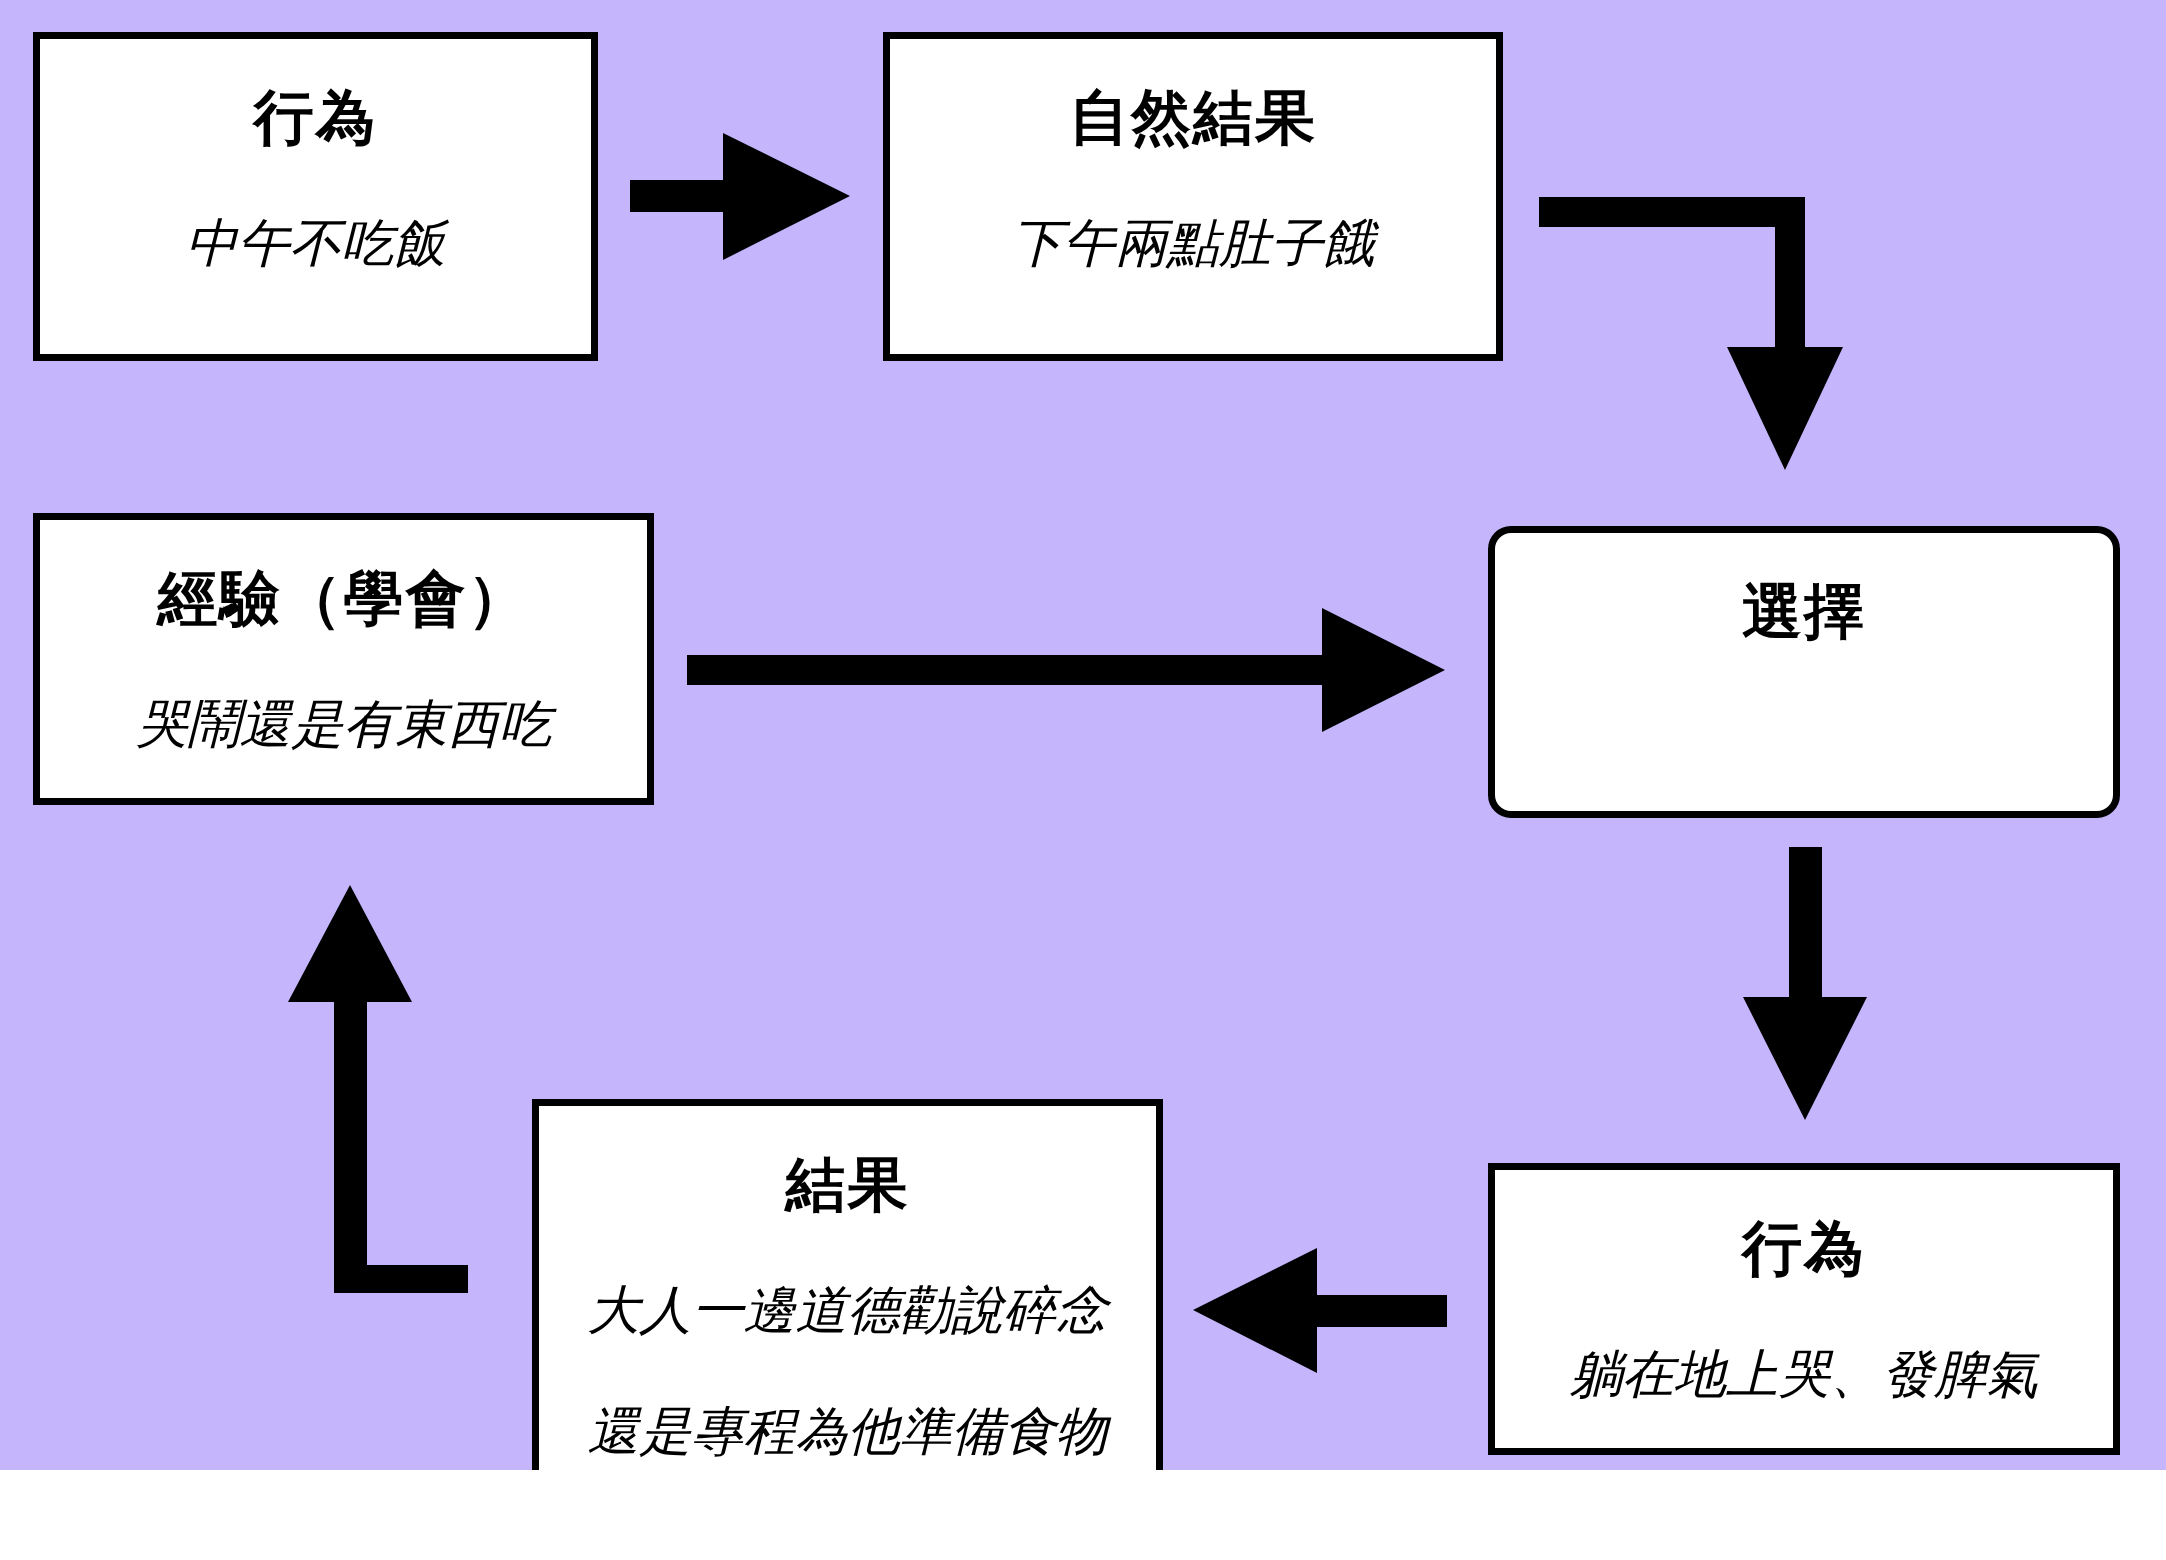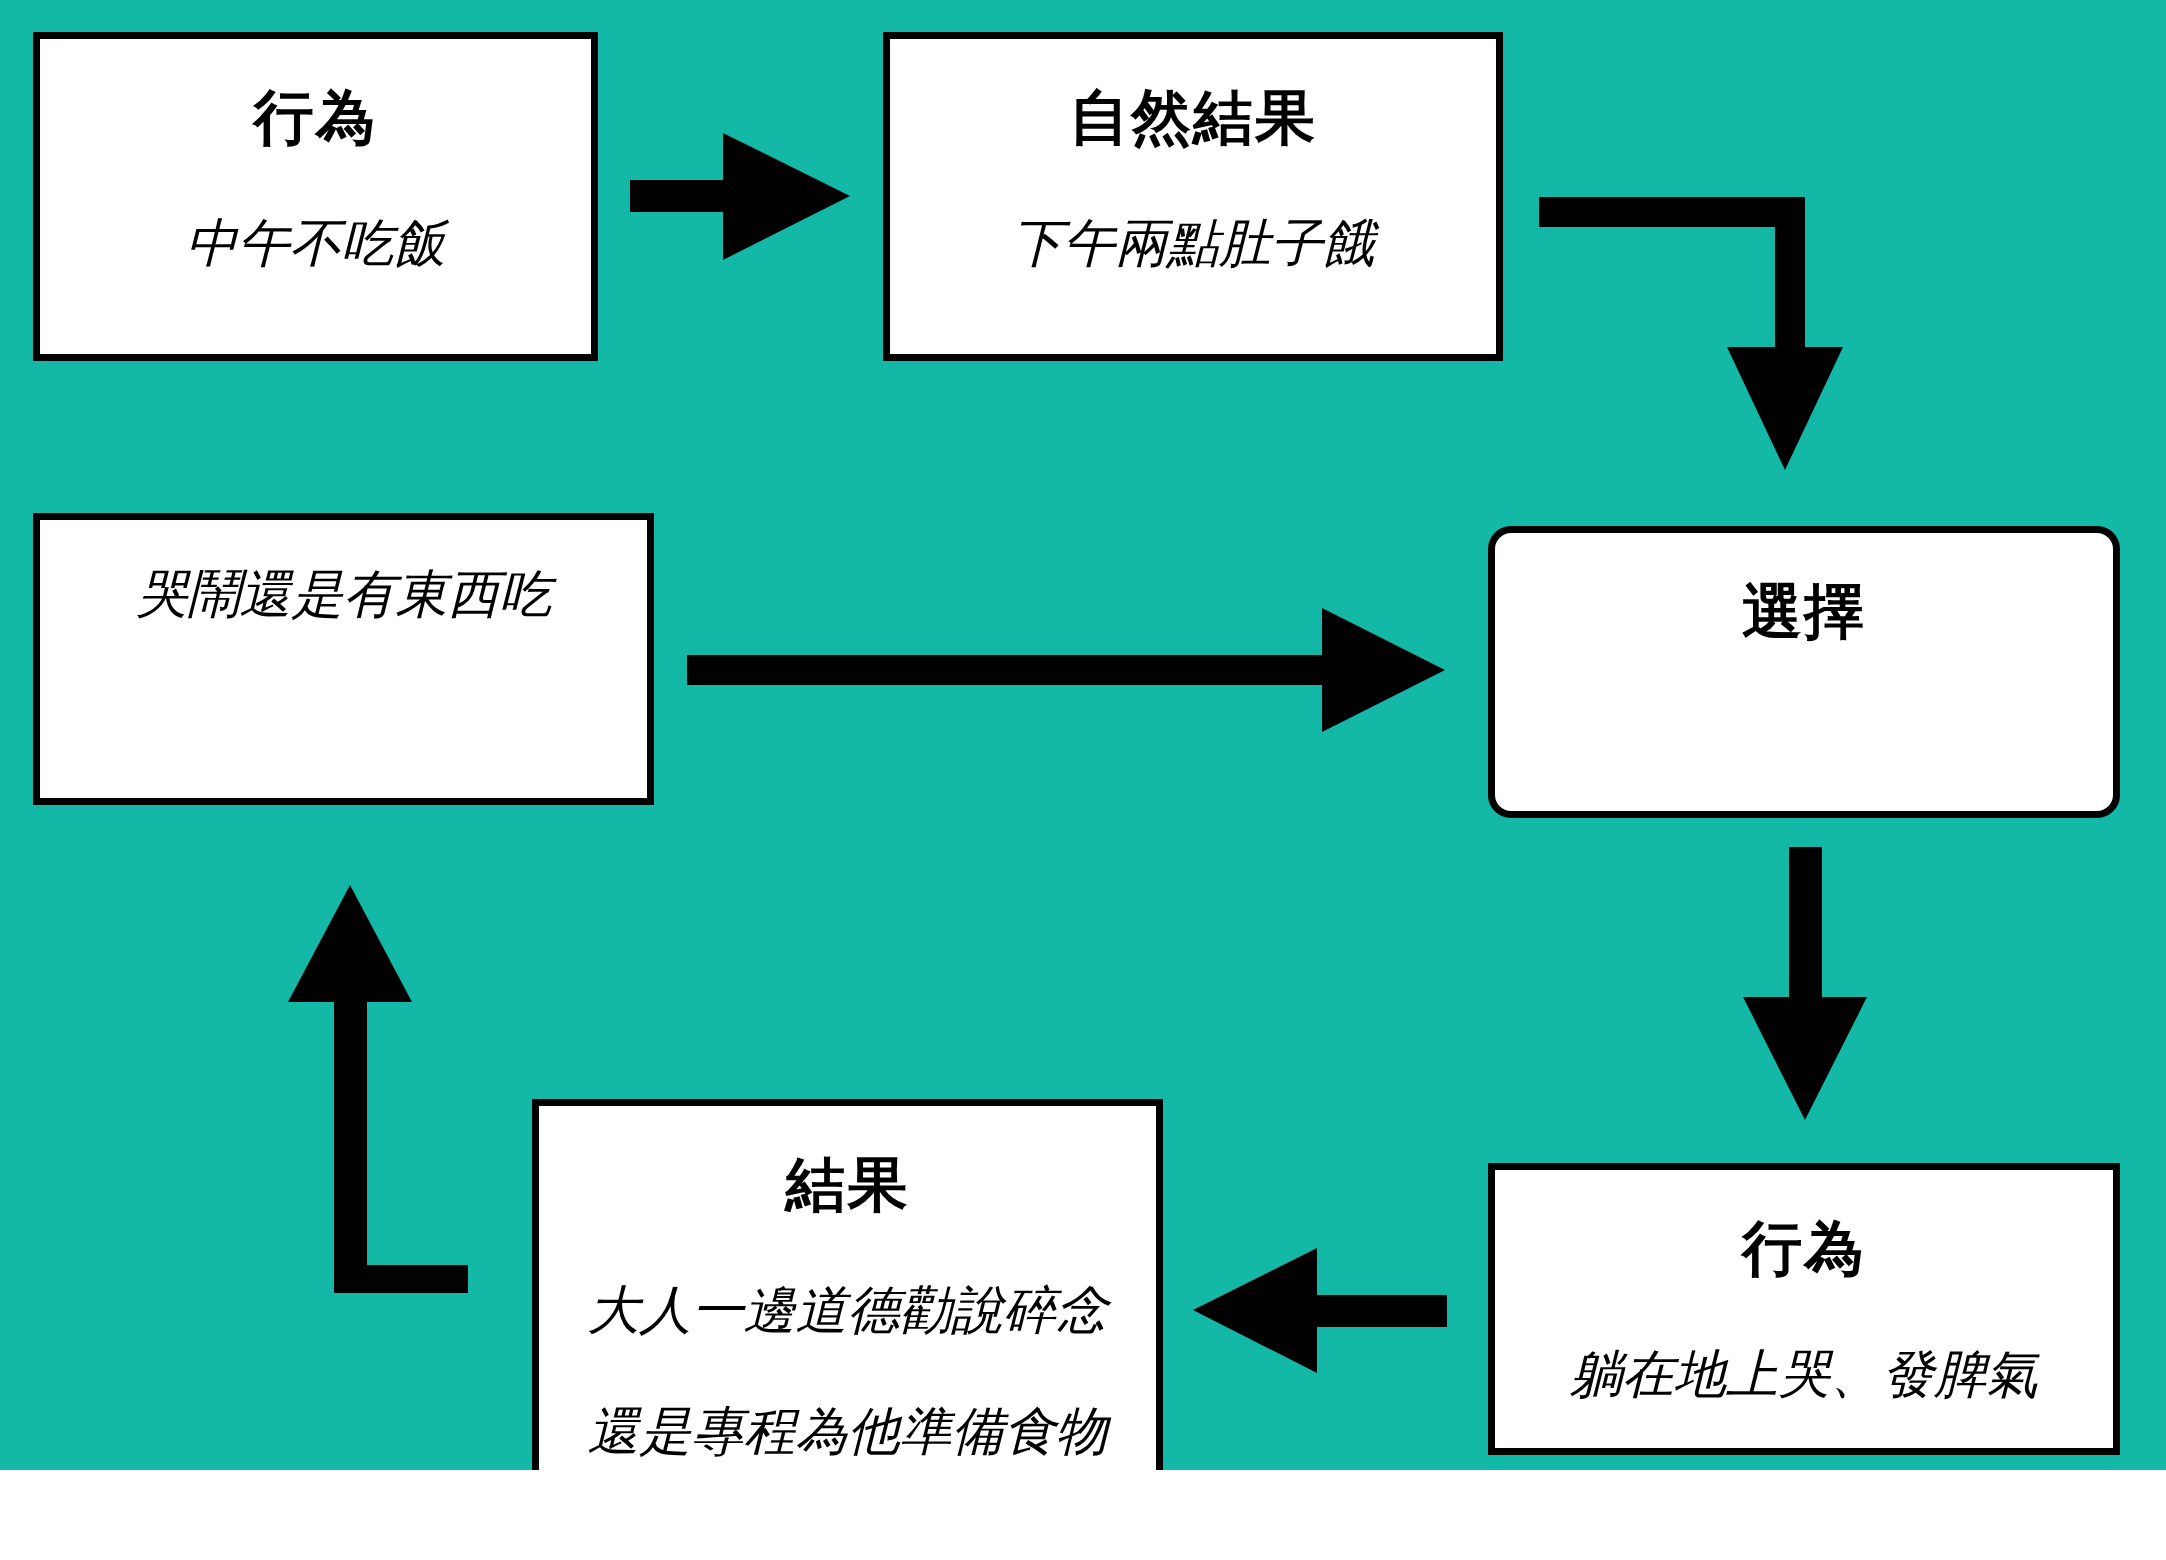--- a/index.html
+++ b/index.html
@@ -4,21 +4,21 @@
 <style>
   html, body {
     margin: 0;
     padding: 0;
     background: #ffffff;
   }
   .canvas {
     position: relative;
     width: 2166px;
     height: 1470px;
-    background: #14b8a6;
+    background: #c4b5fd;
     font-family: "Liberation Serif", "DejaVu Serif", serif;
     color: #000000;
     overflow: hidden;
   }
   .box {
     position: absolute;
     box-sizing: border-box;
     border: 7px solid #000000;
     background: #ffffff;
     display: flex;
@@ -73,20 +73,21 @@
     <div class="box-title">行為</div>
     <div class="box-body">中午不吃飯</div>
   </div>
 
   <div class="box" style="left:883px; top:32px; width:620px; height:329px;text-align:right;">
     <div class="box-title">自然結果</div>
     <div class="box-body">下午兩點肚子餓</div>
   </div>
 
   <div class="box" style="left:33px; top:513px; width:621px; height:292px;">
+    <div class="box-title">經驗（學會）</div>
     <div class="box-body">哭鬧還是有東西吃</div>
   </div>
 
   <div class="box" style="left:1488px; top:526px; width:632px; height:292px;border-radius:23px;">
     <div class="box-title">選擇</div>
   </div>
 
   <div class="box" style="left:532px; top:1099px; width:631px; height:424px;">
     <div class="box-title">結果</div>
     <div class="box-body">大人一邊道德勸說碎念</div>

